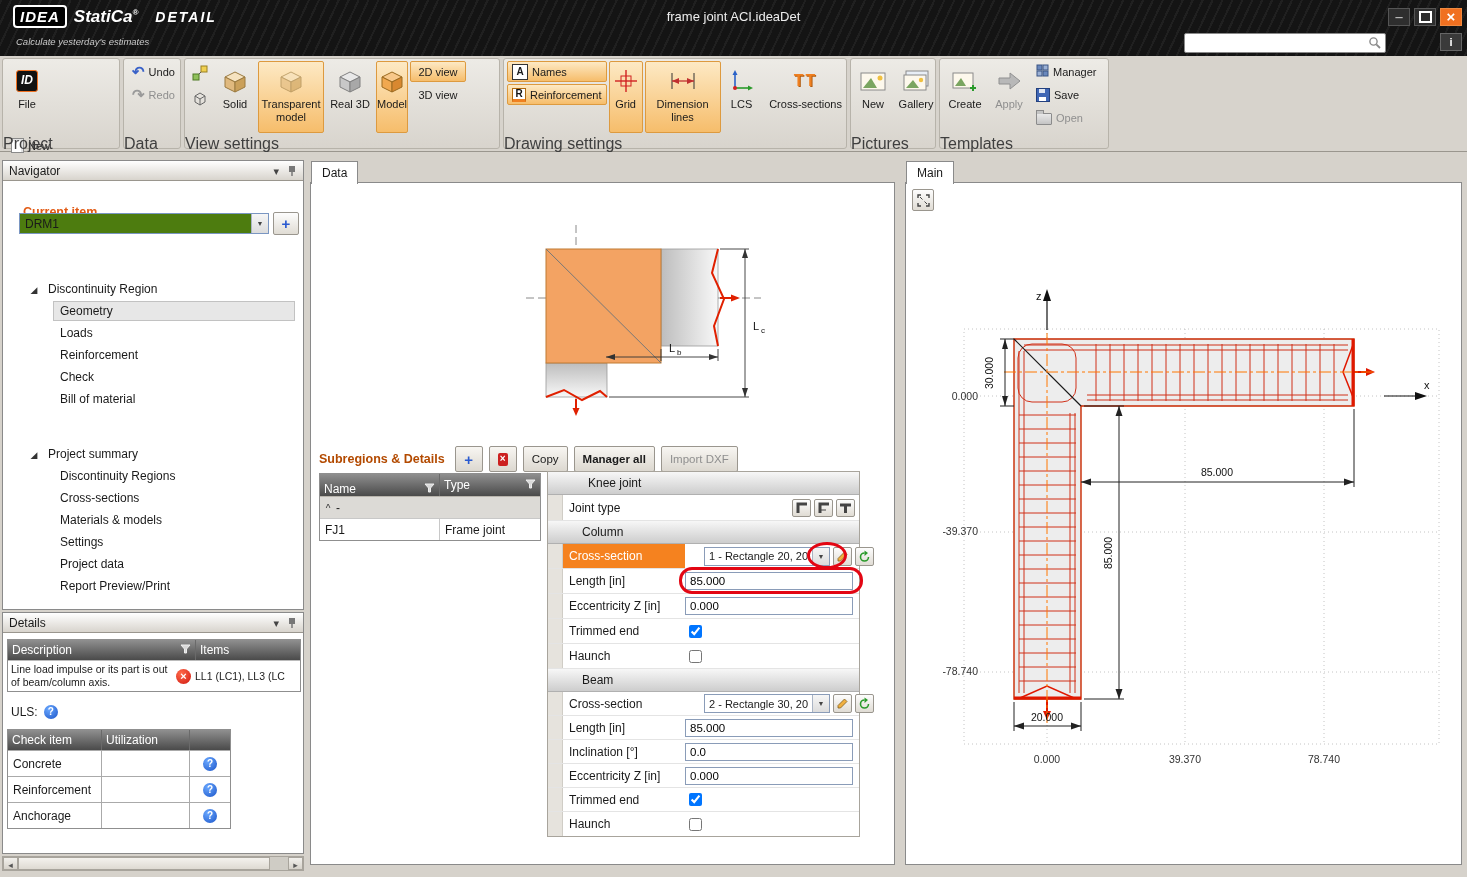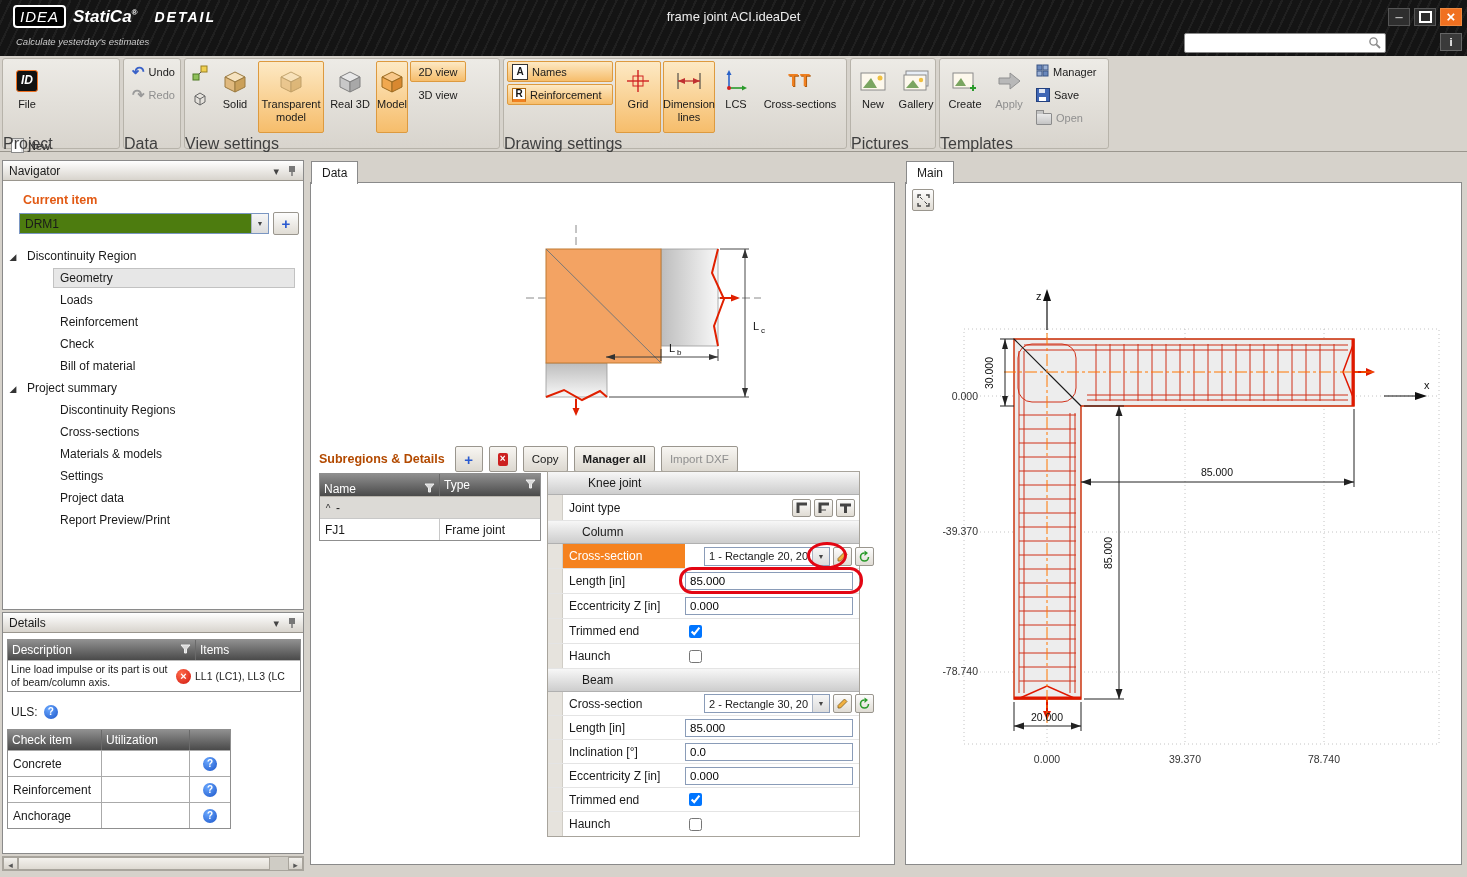--- a/index.html
+++ b/index.html
@@ -8,21 +8,21 @@
        font-family:"Liberation Sans",sans-serif;font-size:12px;color:#1a1a1a;}
   #app{position:relative;width:1467px;height:877px;}
   .abs{position:absolute;}
 
   
   .titlebar{left:0;top:0;width:1467px;height:56px;
     background:#141414;
     background-image:repeating-linear-gradient(115deg,rgba(255,255,255,.05) 0 2px,transparent 2px 9px);}
   .logo-row{left:13px;top:5px;display:flex;align-items:baseline;gap:7px;}
   .logo-badge{border:2px solid #fff;border-radius:4px;background:#000;color:#fff;
-    font-weight:normal;font-style:italic;font-size:15px;padding:1px 5px;letter-spacing:1px;text-align:center;}
+    font-weight:bold;font-style:italic;font-size:15px;padding:1px 5px;letter-spacing:1px;text-align:center;}
   .brand{color:#fff;font-weight:bold;font-style:italic;font-size:17px;}
   .brand sup{font-size:8px;}
   .module{color:#fff;font-weight:bold;font-style:italic;font-size:14px;letter-spacing:2px;margin-left:10px;}
   .tagline{left:16px;top:36px;color:#c9c9c9;font-style:italic;font-size:9.5px;}
   .wintitle{left:400px;right:400px;top:9px;text-align:center;color:#ededed;font-size:13px;}
   .winbtn{top:8px;width:22px;height:18px;background:#2e2e2e;border:1px solid #555;
     display:flex;align-items:center;justify-content:center;box-sizing:border-box;}
   .winbtn.close{background:#f07020;border-color:#f08a40;}
   .ic-min::before{content:"\2500";color:#fff;font-size:10px;line-height:1;}
   .ic-max{width:9px;height:8px;border:2px solid #fff;display:inline-block;}
@@ -94,21 +94,21 @@
   .combo .ctext{flex:1;padding-left:5px;font-size:12px;}
   .carrow{width:16px;align-self:stretch;border-left:1px solid #aab4c4;
     background:linear-gradient(#f6f6f6,#dcdcdc);display:flex;align-items:center;justify-content:center;}
   .carrow::before{content:"\25BC";font-size:7px;color:#444;}
   .sqbtn{border:1px solid #9a968e;background:linear-gradient(#fdfdfd,#e0dcd4);border-radius:2px;
     display:flex;align-items:center;justify-content:center;box-sizing:border-box;}
   .ic-plus::before{content:"+";color:#2a5ad0;font-weight:bold;font-size:15px;line-height:1;}
   .titem{height:22px;display:flex;align-items:center;font-size:12px;}
   .titem .exp{width:14px;text-align:center;flex:none;}
   .exp::before{content:"\25E2";font-size:9px;color:#333;}
-  .l0{padding-left:3px;}
+  .l0{padding-left:24px;margin-top:33px;}
   .l1{padding-left:50px;}
   .tlabel{padding:2px 6px;border:1px solid transparent;}
   .tsel .tlabel{background:#e7e7e7;border-color:#c2c2c2;flex:1;margin-right:8px;}
 
   
   .dtable{border:1px solid #8f8f8f;box-sizing:border-box;background:#fff;}
   .warnrow{display:flex;align-items:center;border-top:1px solid #bbb;}
   .warntext{width:168px;font-size:10.5px;line-height:1.25;padding:2px 3px;box-sizing:border-box;}
   .ic-err{width:15px;height:15px;border-radius:50%;background:radial-gradient(circle at 35% 30%,#ff6a4a,#d01810);
     color:#fff;display:flex;align-items:center;justify-content:center;flex:none;}
@@ -306,31 +306,31 @@
       <div class="vstack" style="width:116px;">
         <div class="smallbtn sel">
             <span class="ic-lettA">A</span>
             <span>Names</span>
           </div>
         <div class="smallbtn sel">
             <span class="ic-lettR">R</span>
             <span>Reinforcement</span>
           </div>
       </div>
-      <div class="bigbtn sel" style="width:46px;">
+      <div class="bigbtn sel" style="width:34px;">
         <span class="bicon">
             <svg width="26" height="26">
               <line x1="13" y1="2" x2="13" y2="24" stroke="#d02020" stroke-width="1.4"></line>
               <line x1="2" y1="13" x2="24" y2="13" stroke="#d02020" stroke-width="1.4"></line>
               <rect x="8" y="8" width="10" height="10" fill="none" stroke="#d02020"></rect>
             </svg>
           </span>
         <span>Grid</span>
       </div>
-      <div class="bigbtn sel" style="width:52px;">
+      <div class="bigbtn sel" style="width:76px;">
         <span class="bicon">
             <svg width="30" height="24">
               <line x1="4" y1="4" x2="4" y2="20" stroke="#333"></line>
               <line x1="26" y1="4" x2="26" y2="20" stroke="#333"></line>
               <line x1="4" y1="12" x2="26" y2="12" stroke="#c03030" stroke-width="1.3"></line>
               <polygon points="4,12 11,9 11,15" fill="#c03030"></polygon>
               <polygon points="26,12 19,9 19,15" fill="#c03030"></polygon>
             </svg>
           </span>
         <span>Dimension lines</span>
@@ -428,21 +428,21 @@
     <div class="panel-hdr">
       <span>Navigator</span>
       <span class="hdr-icons">
         <span class="ic-chevron"></span>
         <svg width="10" height="12">
             <rect x="2" y="1" width="6" height="6" fill="#777"></rect>
             <line x1="5" y1="7" x2="5" y2="11" stroke="#777" stroke-width="1.5"></line>
           </svg>
       </span>
     </div>
-    <div class="abs current-lbl" style="left:20px;top:32px;">Current item</div>
+    <div class="abs current-lbl" style="left:20px;top:44px;">Current item</div>
     <div class="abs combo" style="left:16px;top:52px;width:250px;height:21px;">
       <span class="ctext">DRM1</span>
       <span class="carrow"></span>
     </div>
     <div class="abs sqbtn" style="left:270px;top:51px;width:26px;height:23px;">
         <span class="ic-plus"></span>
       </div>
 
     <div class="abs" style="left:0;top:84px;right:0;">
       <div class="titem l0">

